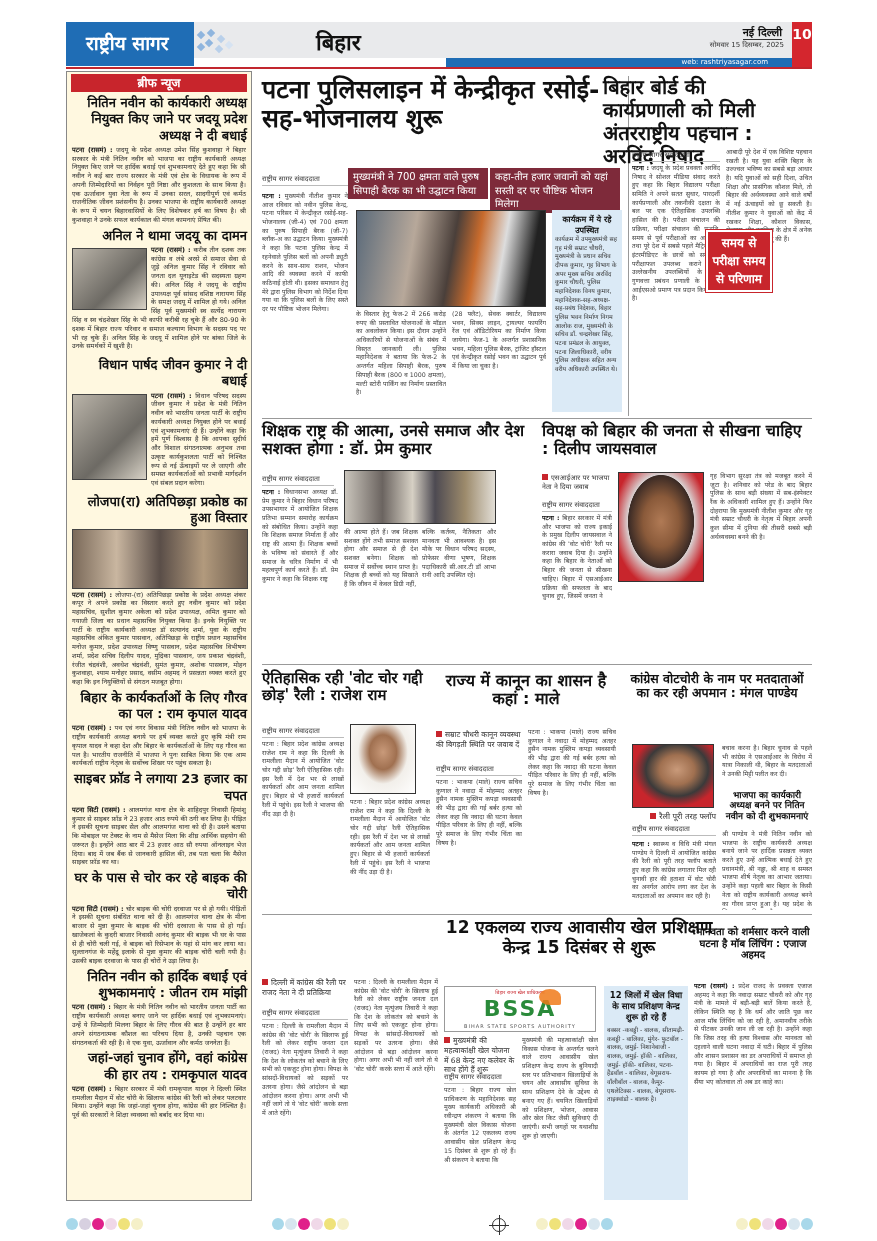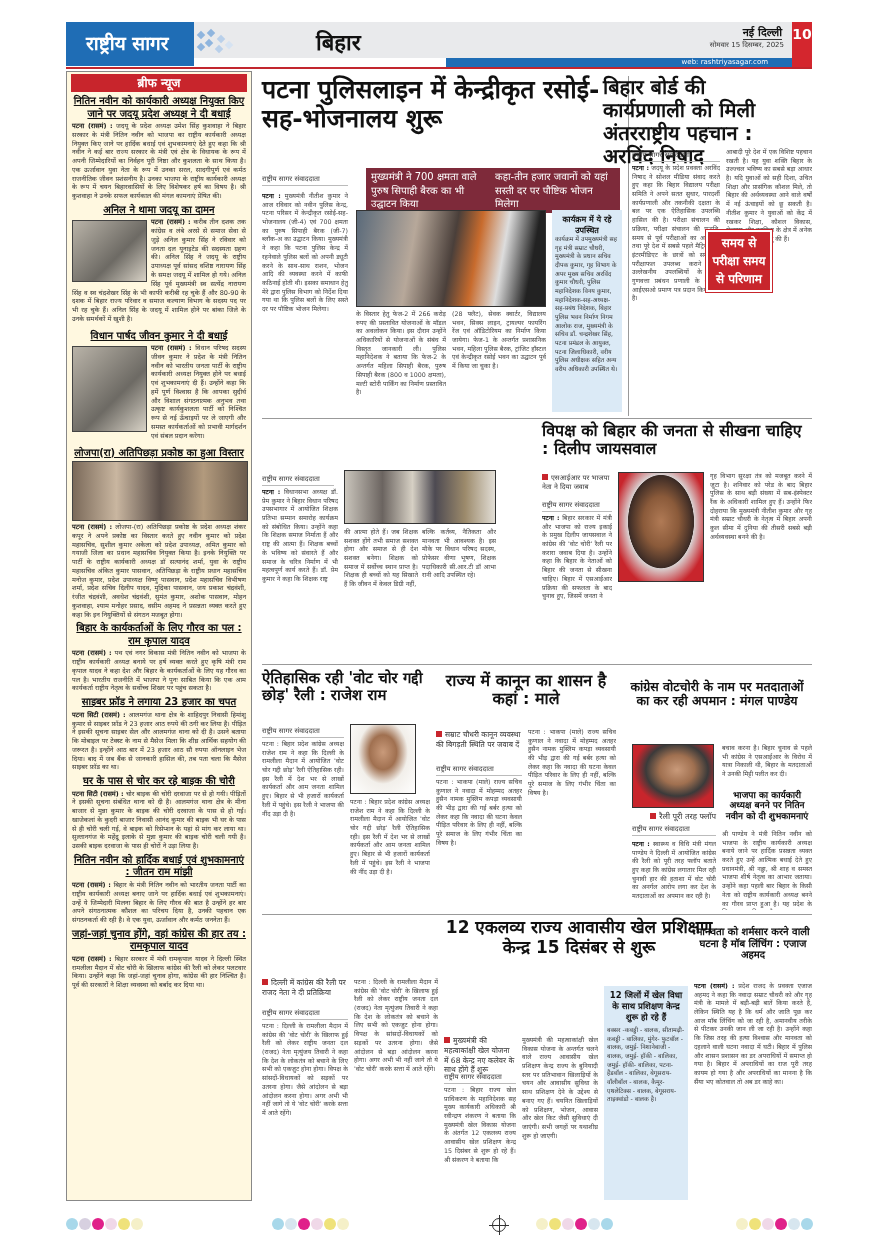--- a/index.html
+++ b/index.html
@@ -15,21 +15,21 @@
   .mast-section { position: absolute; left: 250px; top: 4px; font-size: 22px; font-weight: bold; color: #111; }
   .mast-city { position: absolute; right: 30px; top: 2px; font-size: 11px; font-weight: bold; color: #111; border-bottom: 1px solid #333; }
   .mast-date { position: absolute; right: 28px; top: 18px; font-size: 7px; color: #333; }
   .mast-web { position: absolute; left: 380px; top: 36px; width: 346px; height: 9px; background: #1f6db5; color: #fff; font-size: 7px; text-align: right; padding-right: 24px; line-height: 9px; }
   .mast-page { position: absolute; right: 0; top: 0; width: 20px; height: 45px; background: #d4262e; color: #fff; font-size: 14px; font-weight: bold; text-align: center; padding-top: 4px; }
   .mast-line { position: absolute; left: 0; top: 45px; width: 746px; height: 2px; background: #c2262e; }
 
   
   .left-col { position: absolute; left: 0; top: 49px; width: 186px; height: 1130px; background: #fff8e0; border: 1px solid #888; }
   .brief-hdr { background: #c8252c; color: #fff; font-weight: bold; font-size: 12px; text-align: center; height: 18px; line-height: 18px; margin: 2px 4px; }
-  .lhead { font-weight: bold; font-size: 10px; text-align: center; color: #111; margin: 3px 4px 2px; line-height: 1.25; font-family: "DejaVu Sans", sans-serif; text-decoration: underline; }
+  .lhead { font-weight: bold; font-size: 13px; text-align: right; color: #111; margin: 3px 4px 2px; line-height: 1.25; font-family: "DejaVu Sans", sans-serif; }
   .ltext { font-size: 6.5px; line-height: 1.35; color: #333; margin: 0 5px 3px; text-align: justify; }
   .ltext b { color: #111; }
   .lphoto { float: left; width: 75px; height: 62px; margin: 2px 4px 2px 5px; background: linear-gradient(135deg,#b9b3a8,#6d6a64 60%,#d8d2c6); border: 1px solid #444; }
   .lphoto.wide { float: none; width: 176px; height: 60px; background: linear-gradient(90deg,#7b6a5a,#c9b6a0,#5a4e48,#b29a7d,#6b5b4c); }
   .clr { clear: both; }
 
   
   .hl { position: absolute; font-weight: bold; color: #111; font-family: "DejaVu Sans", sans-serif; line-height: 1.15; }
   .byline { position: absolute; font-size: 7px; color: #333; border-bottom: 1px solid #bbb; padding-bottom: 2px; }
   .col-text { position: absolute; font-size: 6.3px; line-height: 1.38; color: #444; text-align: justify; overflow: hidden; }
@@ -125,41 +125,42 @@
     </div>
 
     <div>
       <div class="lhead">जहां-जहां चुनाव होंगे, वहां कांग्रेस की हार तय : रामकृपाल यादव</div>
       <div class="ltext"><b>पटना (रासमं) :</b> <span>बिहार सरकार में मंत्री रामकृपाल यादव ने दिल्ली स्थित रामलीला मैदान में वोट चोरी के खिलाफ कांग्रेस की रैली को लेकर पलटवार किया। उन्होंने कहा कि जहां-जहां चुनाव होगा, कांग्रेस की हार निश्चित है। पूर्व की सरकारों ने शिक्षा व्यवस्था को बर्बाद कर दिया था।</span></div>
     </div>
   </div>
 
   <div class="hl" style="left:196px;top:54px;width:350px;font-size:25px;text-align:left;">पटना पुलिसलाइन में केन्द्रीकृत रसोई-सह-भोजनालय शुरू</div>
   <div class="byline" style="left:196px;top:152px;width:86px;">राष्ट्रीय सागर संवाददाता</div>
-  <div class="red-box" style="left:300px;top:146px;width:124px;">मुख्यमंत्री ने 700 क्षमता वाले पुरुष सिपाही बैरक का भी उद्घाटन किया</div>
+  <div class="red-box" style="left:282px;top:146px;width:140px;">मुख्यमंत्री ने 700 क्षमता वाले पुरुष सिपाही बैरक का भी उद्घाटन किया</div>
   <div class="red-box" style="left:424px;top:146px;width:130px;">कहा-तीन हजार जवानों को यहां सस्ती दर पर पौष्टिक भोजन मिलेगा</div>
   <div class="col-text" style="left:196px;top:170px;width:86px;height:220px;"><b>पटना :</b> <span>मुख्यमंत्री नीतीश कुमार ने आज रविवार को नवीन पुलिस केन्द्र, पटना परिसर में केन्द्रीकृत रसोई-सह-भोजनालय (जी-4) एवं 700 क्षमता का पुरुष सिपाही बैरक (जी-7) ब्लॉक-अ का उद्घाटन किया। मुख्यमंत्री ने कहा कि पटना पुलिस केन्द्र में रहनेवाले पुलिस बलों को अपनी ड्यूटी करने के साथ-साथ राशन, भोजन आदि की व्यवस्था करने में काफी कठिनाई होती थी। इसका समाधान हेतु मेरे द्वारा पुलिस विभाग को निर्देश दिया गया था कि पुलिस बलों के लिए सस्ते दर पर पौष्टिक भोजन मिलेगा।</span></div>
   <div class="photo" style="left:290px;top:188px;width:190px;height:97px;background:linear-gradient(100deg,#5a6a7a,#b7a89a 30%,#4a3f3a 50%,#c86b2d 62%,#ddd 75%,#222 90%);"></div>
   <div class="col-text" style="left:290px;top:288px;width:90px;height:102px;">के विस्तार हेतु फेज-2 में 266 करोड़ रुपए की प्रस्तावित योजनाओं के मॉडल का अवलोकन किया। इस दौरान उन्होंने अधिकारियों से योजनाओं के संबंध में विस्तृत जानकारी ली। पुलिस महानिदेशक ने बताया कि फेज-2 के अन्तर्गत महिला सिपाही बैरक, पुरुष सिपाही बैरक (800 व 1000 क्षमता), मल्टी स्टोरी पार्किंग का निर्माण प्रस्तावित है।</div>
   <div class="col-text" style="left:386px;top:288px;width:94px;height:102px;">(28 फ्लैट), सेवक क्वार्टर, विद्यालय भवन, सिक्स लाइन, ट्रायल्‍यर फायरिंग रेंज एवं ऑडिटोरियम का निर्माण किया जायेगा। फेज-1 के अन्तर्गत प्रशासनिक भवन, महिला पुलिस बैरक, ट्रांजिट हॉस्टल एवं केन्द्रीकृत रसोई भवन का उद्घाटन पूर्व में किया जा चुका है।</div>
   <div class="blue-box" style="left:486px;top:188px;width:70px;height:202px;">
     <div class="bt">कार्यक्रम में ये रहे उपस्थित</div>
     <div class="bx">कार्यक्रम में उपमुख्यमंत्री सह गृह मंत्री सम्राट चौधरी, मुख्यमंत्री के प्रधान सचिव दीपक कुमार, गृह विभाग के अपर मुख्य सचिव अरविंद कुमार चौधरी, पुलिस महानिदेशक विनय कुमार, महानिदेशक-सह-अध्यक्ष-सह-प्रबंध निदेशक, बिहार पुलिस भवन निर्माण निगम आलोक राज, मुख्यमंत्री के सचिव डॉ. चन्द्रशेखर सिंह, पटना प्रमंडल के आयुक्त, पटना जिलाधिकारी, वरीय पुलिस अधीक्षक सहित अन्य वरीय अधिकारी उपस्थित थे।</div>
   </div>
 
   <div class="divider" style="left:562px;top:54px;width:1px;height:340px;"></div>
 
   <div class="hl" style="left:537px;top:54px;width:180px;font-size:20px;">बिहार बोर्ड की कार्यप्रणाली को मिली अंतरराष्ट्रीय पहचान : अरविंद निषाद</div>
   <div class="byline" style="left:566px;top:128px;width:88px;">राष्ट्रीय सागर संवाददाता</div>
   <div class="col-text" style="left:566px;top:142px;width:88px;height:250px;"><b>पटना :</b> <span>जदयू के प्रदेश प्रवक्ता अरविंद निषाद ने सोशल मीडिया संवाद करते हुए कहा कि बिहार विद्यालय परीक्षा समिति ने अपने सतत सुधार, पारदर्शी कार्यप्रणाली और तकनीकी दक्षता के बल पर एक ऐतिहासिक उपलब्धि हासिल की है। परीक्षा संचालन की प्रक्रिया, परीक्षा संचालन की पद्धति, समय से पूर्व परीक्षाओं का आयोजन तथा पूरे देश में सबसे पहले मैट्रिक और इंटरमीडिएट के छात्रों को समयबद्ध परीक्षाफल उपलब्ध कराने जैसी उल्लेखनीय उपलब्धियों के लिए गुणवत्ता प्रबंधन प्रणाली के अंतर्गत आईएसओ प्रमाण पत्र प्रदान किया गया है।</span></div>
   <div class="col-text" style="left:660px;top:126px;width:86px;height:266px;">आबादी पूरे देश में एक विशिष्ट पहचान रखती है। यह युवा शक्ति बिहार के उज्ज्वल भविष्य का सबसे बड़ा आधार है। यदि युवाओं को सही दिशा, उचित शिक्षा और प्रासंगिक कौशल मिले, तो बिहार की अर्थव्यवस्था आने वाले वर्षों में नई ऊंचाइयों को छू सकती है। नीतीश कुमार ने युवाओं को केंद्र में रखकर शिक्षा, कौशल विकास, रोजगार और उद्यमिता के क्षेत्र में अनेक दूरदर्शी योजनाएं लागू की हैं।</div>
   <div class="big-red" style="left:640px;top:208px;width:66px;">समय से परीक्षा समय से परिणाम</div>
 
   <div class="divider" style="left:196px;top:396px;width:550px;height:1px;"></div>
 
+  <div class="hl" style="left:196px;top:400px;width:280px;font-size:16px;">शिक्षक राष्ट्र की आत्मा, उनसे समाज और देश सशक्त होगा : डॉ. प्रेम कुमार</div>
   <div class="byline" style="left:196px;top:452px;width:72px;">राष्ट्रीय सागर संवाददाता</div>
   <div class="photo" style="left:278px;top:448px;width:152px;height:54px;background:linear-gradient(90deg,#c9c4bb,#6b6460 25%,#d6d0c4 45%,#4d4a52 60%,#9c8a6b 80%,#e2ded6);"></div>
   <div class="col-text" style="left:196px;top:466px;width:76px;height:172px;"><b>पटना :</b> <span>विधानसभा अध्यक्ष डॉ. प्रेम कुमार ने बिहार विधान परिषद उपसभागार में आयोजित शिक्षक प्रतिभा सम्मान समारोह कार्यक्रम को संबोधित किया। उन्होंने कहा कि शिक्षक समाज निर्माता हैं और राष्ट्र की आत्मा हैं। शिक्षक बच्चों के भविष्य को संवारते हैं और समाज के चरित्र निर्माण में भी महत्वपूर्ण कार्य करते हैं। डॉ. प्रेम कुमार ने कहा कि शिक्षक राष्ट्र</span></div>
   <div class="col-text" style="left:278px;top:506px;width:74px;height:132px;">की आत्मा होते हैं। जब शिक्षक सशक्त होंगे तभी समाज सशक्त होगा और समाज से ही देश सशक्त बनेगा। शिक्षक को समाज में सर्वोच्च स्थान प्राप्त है। शिक्षक ही बच्चों को यह सिखाते हैं कि जीवन में केवल डिग्री नहीं,</div>
   <div class="col-text" style="left:356px;top:506px;width:74px;height:132px;">बल्कि कर्तव्य, नैतिकता और मानवता भी आवश्यक है। इस मौके पर विधान परिषद सदस्य, प्रोफेसर वीणा भूषण, शिक्षक पदाधिकारी सी.आर.टी डॉ आभा रानी आदि उपस्थित रहे।</div>
 
   <div class="hl" style="left:476px;top:400px;width:270px;font-size:16px;">विपक्ष को बिहार की जनता से सीखना चाहिए : दिलीप जायसवाल</div>
   <div class="sub" style="left:476px;top:452px;width:70px;font-size:7px;">एसआईआर पर भाजपा नेता ने दिया जवाब</div>
   <div class="byline" style="left:476px;top:478px;width:70px;">राष्ट्रीय सागर संवाददाता</div>
   <div class="col-text" style="left:476px;top:492px;width:70px;height:146px;"><b>पटना :</b> <span>बिहार सरकार में मंत्री और भाजपा को राज्य इकाई के प्रमुख दिलीप जायसवाल ने कांग्रेस की 'वोट चोरी' रैली पर करारा जवाब दिया है। उन्होंने कहा कि बिहार के नेताओं को बिहार की जनता से सीखना चाहिए। बिहार में एसआईआर प्रक्रिया की सफलता के बाद चुनाव हुए, जिसमें जनता ने</span></div>
@@ -173,37 +174,43 @@
   <div class="photo" style="left:284px;top:702px;width:66px;height:70px;background:radial-gradient(ellipse at 50% 40%,#c99a7a 0%,#a07050 30%,#f2efea 55%,#fff 100%);"></div>
   <div class="col-text" style="left:196px;top:718px;width:82px;height:170px;">पटना : बिहार प्रदेश कांग्रेस अध्यक्ष राजेश राम ने कहा कि दिल्ली के रामलीला मैदान में आयोजित 'वोट चोर गद्दी छोड़' रैली ऐतिहासिक रही। इस रैली में देश भर से लाखों कार्यकर्ता और आम जनता शामिल हुए। बिहार से भी हजारों कार्यकर्ता रैली में पहुंचे। इस रैली ने भाजपा की नींद उड़ा दी है।</div>
   <div class="col-text" style="left:284px;top:776px;width:80px;height:112px;">पटना : बिहार प्रदेश कांग्रेस अध्यक्ष राजेश राम ने कहा कि दिल्ली के रामलीला मैदान में आयोजित 'वोट चोर गद्दी छोड़' रैली ऐतिहासिक रही। इस रैली में देश भर से लाखों कार्यकर्ता और आम जनता शामिल हुए। बिहार से भी हजारों कार्यकर्ता रैली में पहुंचे। इस रैली ने भाजपा की नींद उड़ा दी है।</div>
 
   <div class="hl" style="left:370px;top:650px;width:180px;font-size:16px;text-align:center;">राज्य में कानून का शासन है कहां : माले</div>
   <div class="sub" style="left:370px;top:708px;width:86px;font-size:7.5px;">सम्राट चौधरी कानून व्यवस्था की बिगड़ती स्थिति पर जवाब दें</div>
   <div class="byline" style="left:370px;top:742px;width:86px;">राष्ट्रीय सागर संवाददाता</div>
   <div class="col-text" style="left:370px;top:756px;width:86px;height:132px;">पटना : भाकपा (माले) राज्य सचिव कुणाल ने नवादा में मोहम्मद अतहर हुसैन नामक मुस्लिम कपड़ा व्यवसायी की भीड़ द्वारा की गई बर्बर हत्या को लेकर कहा कि नवादा की घटना केवल पीड़ित परिवार के लिए ही नहीं, बल्कि पूरे समाज के लिए गंभीर चिंता का विषय है।</div>
   <div class="col-text" style="left:462px;top:706px;width:88px;height:182px;">पटना : भाकपा (माले) राज्य सचिव कुणाल ने नवादा में मोहम्मद अतहर हुसैन नामक मुस्लिम कपड़ा व्यवसायी की भीड़ द्वारा की गई बर्बर हत्या को लेकर कहा कि नवादा की घटना केवल पीड़ित परिवार के लिए ही नहीं, बल्कि पूरे समाज के लिए गंभीर चिंता का विषय है।</div>
 
-  <div class="hl" style="left:556px;top:650px;width:190px;font-size:12.5px;text-align:center;margin-top:8px;">कांग्रेस वोटचोरी के नाम पर मतदाताओं का कर रही अपमान : मंगल पाण्डेय</div>
+  <div class="hl" style="left:556px;top:650px;width:190px;font-size:12.5px;text-align:center;">कांग्रेस वोटचोरी के नाम पर मतदाताओं का कर रही अपमान : मंगल पाण्डेय</div>
   <div class="photo" style="left:566px;top:722px;width:82px;height:64px;background:radial-gradient(ellipse at 55% 40%,#c99a7a 0%,#a07050 28%,#3b3a3a 50%,#c8252c 70%);"></div>
   <div class="sub" style="left:566px;top:790px;width:84px;font-size:8px;text-align:right;">रैली पूरी तरह फ्लॉप</div>
   <div class="byline" style="left:566px;top:802px;width:84px;">राष्ट्रीय सागर संवाददाता</div>
   <div class="col-text" style="left:566px;top:818px;width:84px;height:70px;"><b>पटना :</b> <span>स्वास्थ्य व विधि मंत्री मंगल पाण्डेय ने दिल्ली में आयोजित कांग्रेस की रैली को पूरी तरह फ्लॉप बताते हुए कहा कि कांग्रेस लगातार मिल रही चुनावी हार की हताशा में वोट चोरी का अनर्गल आरोप लगा कर देश के मतदाताओं का अपमान कर रही है।</span></div>
   <div class="col-text" style="left:656px;top:722px;width:90px;height:44px;">बचाव करना है। बिहार चुनाव से पहले भी कांग्रेस ने एसआईआर के विरोध में यात्रा निकाली थी, बिहार के मतदाताओं ने उनकी मिट्टी पलीत कर दी।</div>
   <div class="hl" style="left:656px;top:768px;width:90px;font-size:9px;text-align:center;">भाजपा का कार्यकारी अध्यक्ष बनने पर नितिन नवीन को दी शुभकामनाएं</div>
   <div class="col-text" style="left:656px;top:808px;width:90px;height:80px;">श्री पाण्डेय ने मंत्री नितिन नवीन को भाजपा के राष्ट्रीय कार्यकारी अध्यक्ष बनाये जाने पर हार्दिक प्रसन्नता व्यक्त करते हुए उन्हें आत्मिक बधाई देते हुए प्रधानमंत्री, श्री नड्डा, श्री शाह व समस्त भाजपा शीर्ष नेतृत्व का आभार जताया। उन्होंने कहा पहली बार बिहार के किसी नेता को राष्ट्रीय कार्यकारी अध्यक्ष बनने का गौरव प्राप्त हुआ है। यह प्रदेश के लिए सम्मान की बात है।</div>
 
   <div class="divider" style="left:196px;top:892px;width:550px;height:1px;"></div>
 
   <div class="sub" style="left:196px;top:956px;width:86px;font-size:7.5px;">दिल्ली में कांग्रेस की रैली पर राजद नेता ने दी प्रतिक्रिया</div>
   <div class="byline" style="left:196px;top:986px;width:86px;">राष्ट्रीय सागर संवाददाता</div>
   <div class="col-text" style="left:196px;top:1000px;width:86px;height:178px;">पटना : दिल्ली के रामलीला मैदान में कांग्रेस की 'वोट चोरी' के खिलाफ हुई रैली को लेकर राष्ट्रीय जनता दल (राजद) नेता मृत्युंजय तिवारी ने कहा कि देश के लोकतंत्र को बचाने के लिए सभी को एकजुट होना होगा। विपक्ष के सांसदों-विधायकों को सड़कों पर उतरना होगा। जैसे आंदोलन से बड़ा आंदोलन करना होगा। अगर अभी भी नहीं जागे तो ये 'वोट चोरी' करके सत्ता में आते रहेंगे।</div>
   <div class="col-text" style="left:288px;top:956px;width:84px;height:222px;">पटना : दिल्ली के रामलीला मैदान में कांग्रेस की 'वोट चोरी' के खिलाफ हुई रैली को लेकर राष्ट्रीय जनता दल (राजद) नेता मृत्युंजय तिवारी ने कहा कि देश के लोकतंत्र को बचाने के लिए सभी को एकजुट होना होगा। विपक्ष के सांसदों-विधायकों को सड़कों पर उतरना होगा। जैसे आंदोलन से बड़ा आंदोलन करना होगा। अगर अभी भी नहीं जागे तो ये 'वोट चोरी' करके सत्ता में आते रहेंगे।</div>
 
   <div class="hl" style="left:378px;top:896px;width:270px;font-size:17px;text-align:center;">12 एकलव्य राज्य आवासीय खेल प्रशिक्षण केन्द्र 15 दिसंबर से शुरू</div>
+  <div class="photo" style="left:378px;top:964px;width:152px;height:46px;background:#fff;border:1px solid #999;">
+    <div style="position:absolute;left:0;top:2px;width:100%;text-align:center;font-size:5px;color:#c8252c;">बिहार राज्य खेल प्राधिकरण</div>
+    <div style="position:absolute;left:0;top:10px;width:100%;text-align:center;font-size:22px;font-weight:bold;color:#2a8a3a;letter-spacing:2px;line-height:24px;">BSSA</div>
+    <div style="position:absolute;left:0;top:36px;width:100%;text-align:center;font-size:5px;color:#555;letter-spacing:1px;">BIHAR STATE SPORTS AUTHORITY</div>
+    <div style="position:absolute;left:94px;top:2px;width:22px;height:16px;border-radius:50% 50% 10% 50%;background:#f07a1a;opacity:.85;"></div>
+  </div>
   <div class="sub" style="left:378px;top:1014px;width:72px;font-size:7.5px;">मुख्यमंत्री की महत्वाकांक्षी खेल योजना में 68 केन्द्र नए कलेवर के साथ होंगे हैं शुरू</div>
   <div class="byline" style="left:378px;top:1050px;width:72px;">राष्ट्रीय सागर संवाददाता</div>
   <div class="col-text" style="left:378px;top:1064px;width:72px;height:114px;">पटना : बिहार राज्य खेल प्राधिकरण के महानिदेशक सह मुख्य कार्यकारी अधिकारी श्री रवीन्द्रण शंकरण ने बताया कि मुख्यमंत्री खेल विकास योजना के अंतर्गत 12 एकलव्य राज्य आवासीय खेल प्रशिक्षण केन्द्र 15 दिसंबर से शुरू हो रहे हैं। श्री संकरण ने बताया कि</div>
   <div class="col-text" style="left:456px;top:1014px;width:76px;height:164px;">मुख्यमंत्री की महत्वाकांक्षी खेल विकास योजना के अन्तर्गत चलने वाले राज्य आवासीय खेल प्रशिक्षण केन्द्र राज्य के बुनियादी स्तर पर प्रतिभावान खिलाड़ियों के चयन और आवासीय सुविधा के साथ प्रशिक्षण देने के उद्देश्य से बनाए गए हैं। चयनित खिलाड़ियों को प्रशिक्षण, भोजन, आवास और खेल किट जैसी सुविधाएं दी जाएंगी। सभी जगहों पर यथाशीघ्र शुरू हो जाएगी।</div>
   <div class="blue-box" style="left:538px;top:964px;width:84px;height:214px;">
     <div class="bt" style="font-size:8.5px;margin-bottom:4px;">12 जिलों में खेल विधा के साथ प्रशिक्षण केन्द्र शुरू हो रहे हैं</div>
     <div class="bx">बक्सर -कबड्डी - बालक, सीतामढ़ी- कबड्डी - बालिका, मुंगेर- फुटबॉल - बालक, जमुई- निशानेबाजी - बालक, जमुई- हॉकी - बालिका, जमुई- हॉकी- बालिका, पटना- हैंडबॉल - बालिका, बेगूसराय- वॉलीबॉल - बालक, कैमूर- एथलेटिक्स - बालक, बेगूसराय- ताइक्वांडो - बालक है।</div>
   </div>
 
   <div class="hl" style="left:628px;top:904px;width:118px;font-size:10px;text-align:center;">मानवता को शर्मसार करने वाली घटना है मॉब लिंचिंग : एजाज अहमद</div>

